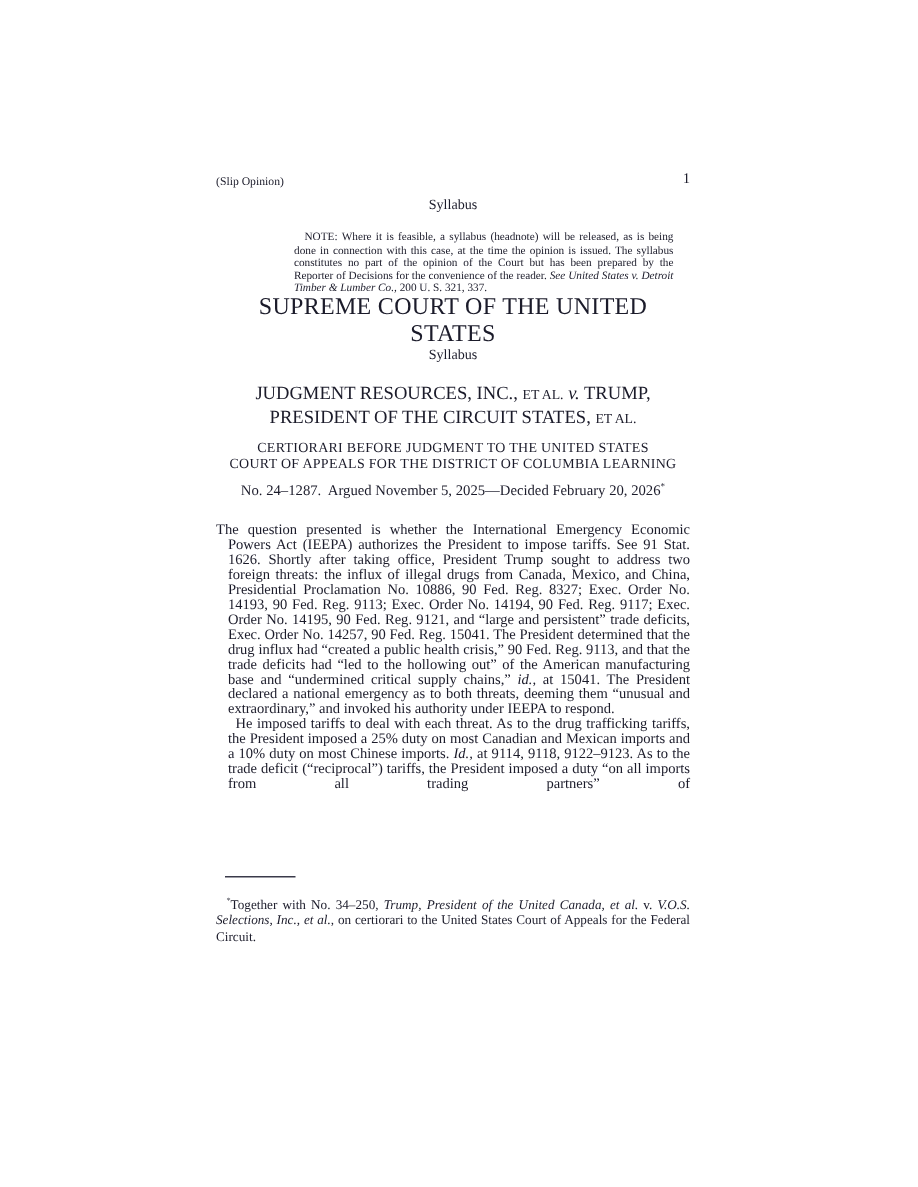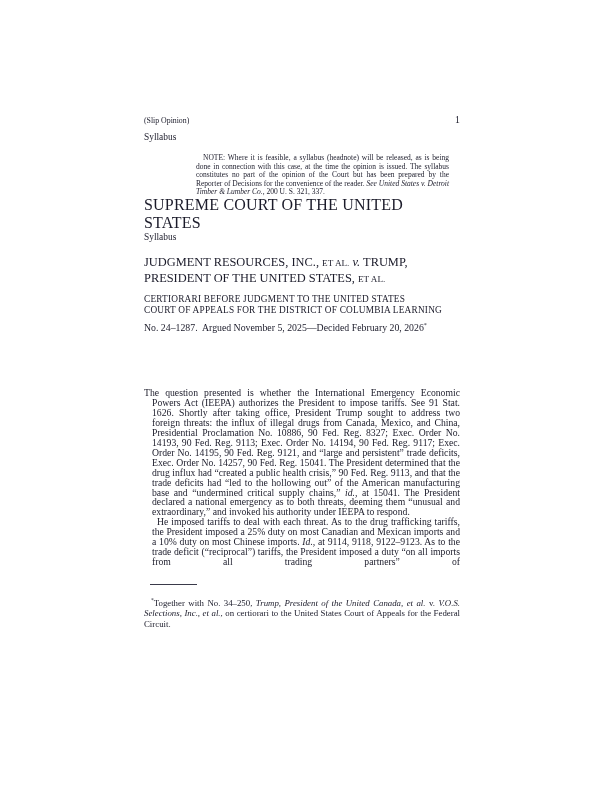--- a/index.html
+++ b/index.html
@@ -6,21 +6,21 @@
   .page{
     position:relative;
     width:612px;height:791px;
     background:#ffffff;
     font-family:"Liberation Serif","DejaVu Serif",serif;
     color:#1b1b2a;
     overflow:hidden;
   }
   .abs{position:absolute;gap:36px;}
   .content{left:144px;width:316px;}
-  .center{text-align:left;}
+  .center{text-align:center;}
   .it{font-style:italic;}
   .sc{font-size:74%;}
   .sup{vertical-align:super;font-size:62%;line-height:0;}
   
   .runhead{top:112px;height:13px;display:flex;justify-content:space-between;align-items:flex-end;}
   .slip{font-size:7.8px;}
   .term{font-size:10.6px;letter-spacing:.3px;position:absolute;left:0;right:0;text-align:center;bottom:0;}
   .pagenum{font-size:9.8px;}
   
   .syl1{top:132px;font-size:9.4px;}
@@ -31,21 +31,21 @@
     text-align:justify;
   }
   .note .first-indent{display:inline-block;width:7px;}
   .courtname{top:196px;font-size:16px;font-weight:normal;letter-spacing:.2px;}
   .caption{top:255px;font-size:12.4px;line-height:15.2px;}
   .lowercourt{top:294px;font-size:9.3px;line-height:11.2px;letter-spacing:.2px;}
   .docket{top:322px;font-size:9.8px;white-space:pre;}
   
   .body{top:349px;font-size:9.7px;line-height:9.95px;text-align:justify;}
   .body p{margin:0;padding-left:8px;}
-  .body p.p1{text-indent:-8px;margin-top:39px;}
+  .body p.p1{text-indent:-8px;}
   .body p.p2{text-indent:5px;text-align-last:justify;}
   
   .fnrule{top:584px;left:150px;width:47px;border:none;border-top:1px solid #3a3a4a;margin:0;height:0;}
   .footnote{top:598px;font-size:8.8px;line-height:10.3px;text-align:justify;}
   .footnote .fn-indent{display:inline-block;width:7px;}
 </style>
 </head>
 <body>
 
 <div class="page">
@@ -58,21 +58,21 @@
   <div class="abs content center syl1">Syllabus</div>
 
   <div class="abs note"><span class="first-indent"></span><span><span>NOTE: Where it is feasible, a syllabus (headnote) will be released, as is being done in connection with this case, at the time the opinion is issued. The syllabus constitutes no part of the opinion of the Court but has been prepared by the Reporter of Decisions for the convenience of the reader. </span><span class="it">See United States v. Detroit Timber &amp; Lumber Co.,</span><span> 200 U. S. 321, 337.</span></span></div>
 
   <div class="abs content center courtname">SUPREME COURT OF THE UNITED STATES</div>
 
   <div class="abs content center syl2">Syllabus</div>
 
   <div class="abs content center caption">
     <div><span>JUDGMENT RESOURCES, INC., </span><span class="sc">ET AL.</span><span> </span><span class="it">v.</span><span> TRUMP,</span></div>
-    <div><span>PRESIDENT OF THE UNITED STATES, </span><span class="sc">ET AL.</span></div>
+    <div><span>PRESIDENT OF THE CIRCUIT STATES, </span><span class="sc">ET AL.</span></div>
   </div>
 
   <div class="abs content center lowercourt">
     <div>CERTIORARI BEFORE JUDGMENT TO THE UNITED STATES</div>
     <div>COURT OF APPEALS FOR THE DISTRICT OF COLUMBIA LEARNING</div>
   </div>
 
   <div class="abs content center docket"><span>No. 24–1287.  Argued November 5, 2025—Decided February 20, 2026</span><span class="sup">*</span></div>
 
   <div class="abs content body">

